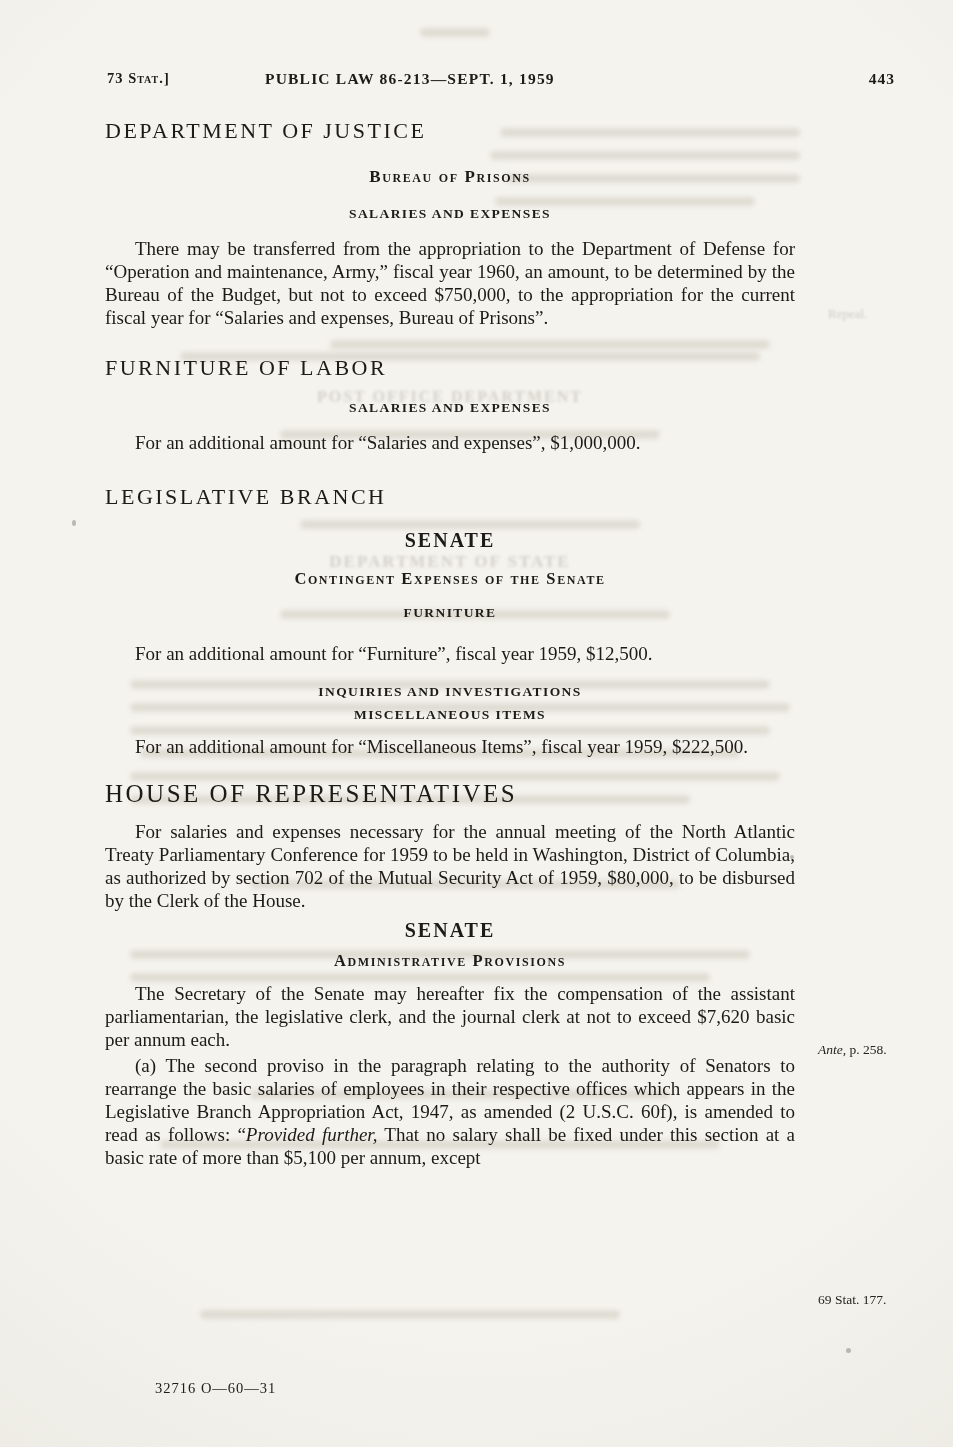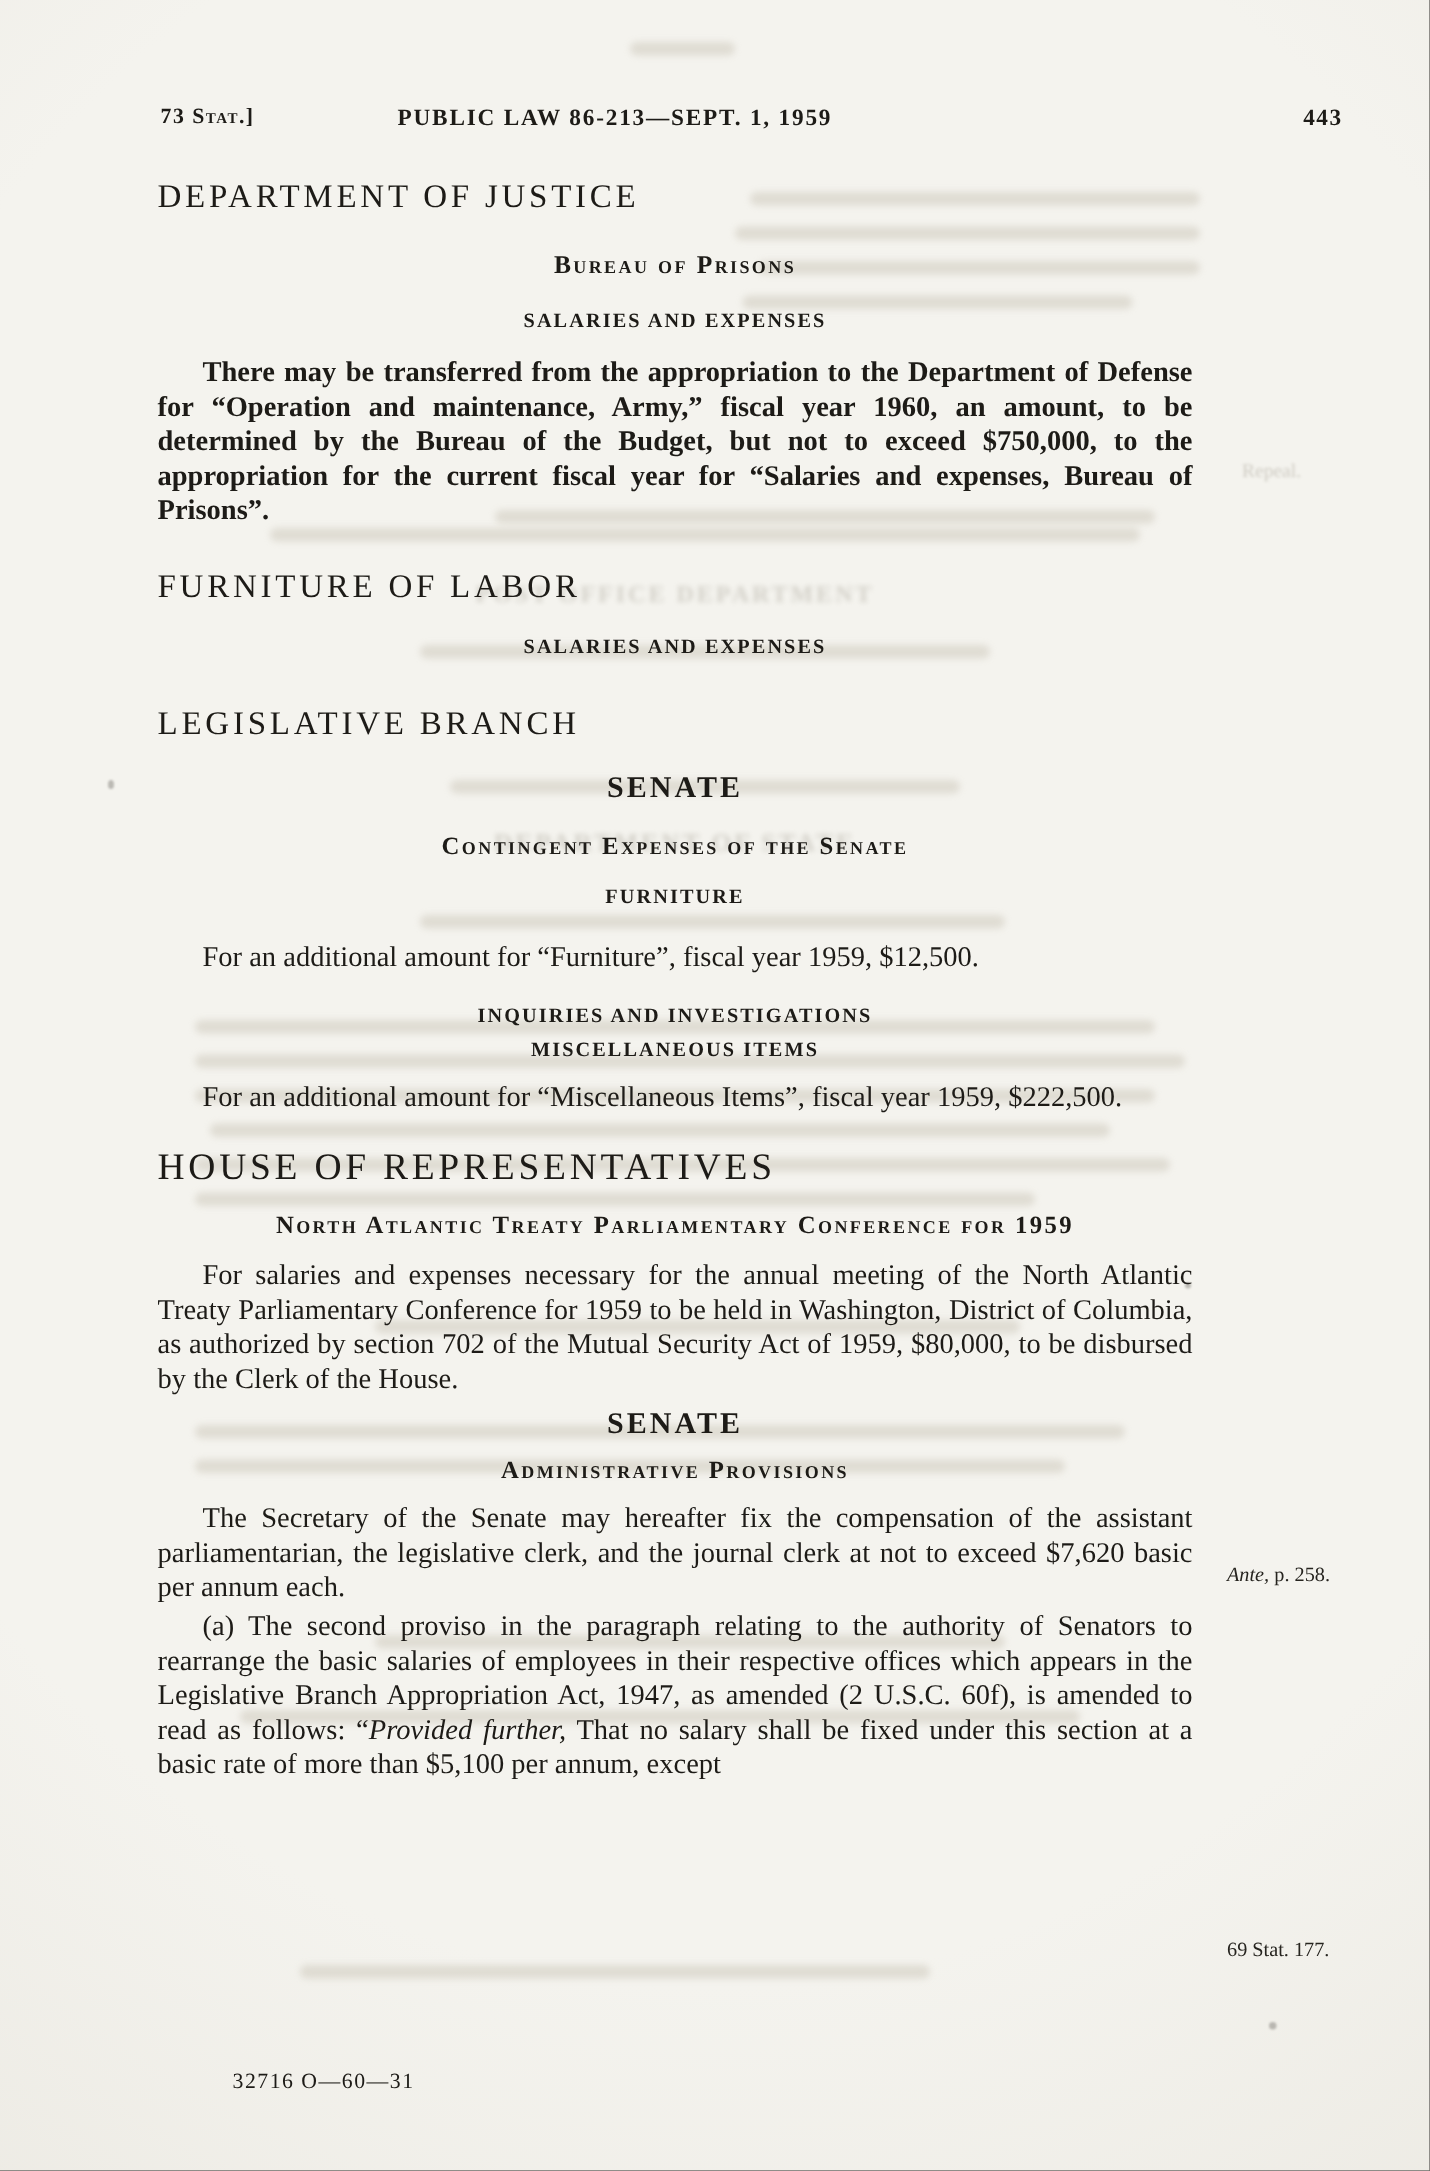--- a/index.html
+++ b/index.html
@@ -29,21 +29,21 @@
   
   .bleed-text{position:absolute;left:105px;width:690px;text-align:center;
     font-weight:bold;letter-spacing:2px;color:#8e887a;opacity:.32;filter:blur(1.6px);}
   .bleed-note{position:absolute;color:#928c7e;opacity:.38;filter:blur(1px);font-size:13px;}
   .smudge{position:absolute;height:9px;border-radius:5px;background:#c3bdae;opacity:.42;filter:blur(2.4px);}
   .speck{position:absolute;border-radius:50%;background:rgba(40,36,30,.28);filter:blur(.6px);}
   
   .mt-justice-title{margin-top:26px;}
   .mt-bureau{margin-top:23px;}
   .mt-caption{margin-top:19px;}
-  .mt-para{margin-top:15px;font-weight:bold;}
+  .mt-para{margin-top:15px;}
   .mt-labor{margin-top:26px;}
   .mt-leg{margin-top:30px;}
   .mt-senate{margin-top:19px;}
   .mt-contingent{margin-top:17px;}
   .mt-furn-cap{margin-top:16px;}
   .mt-furn{margin-top:21px;}
   .mt-inq-cap{margin-top:19px;}
   .mt-inq{margin-top:13px;}
   .mt-misc-cap{margin-top:7px;}
   .mt-misc{margin-top:12px;}
@@ -101,39 +101,39 @@
     <div>
       <h1 class="law-title mt-justice-title">DEPARTMENT OF JUSTICE</h1>
       <h2 class="bureau mt-bureau">Bureau of Prisons</h2>
       <h3 class="caption mt-caption">SALARIES AND EXPENSES</h3>
       <p class="body-p mt-para">There may be transferred from the appropriation to the Department of Defense for “Operation and maintenance, Army,” fiscal year 1960, an amount, to be determined by the Bureau of the Budget, but not to exceed $750,000, to the appropriation for the current fiscal year for “Salaries and expenses, Bureau of Prisons”.</p>
     </div>
 
     <div>
       <h1 class="law-title mt-labor">FURNITURE OF LABOR</h1>
       <h3 class="caption mt-caption">SALARIES AND EXPENSES</h3>
+      <p class="body-p mt-para">For an additional amount for “Salaries and expenses”, $1,000,000.</p>
     </div>
 
     <div>
       <h1 class="law-title mt-leg">LEGISLATIVE BRANCH</h1>
       <h2 class="sub-title mt-senate">SENATE</h2>
       <h3 class="bureau mt-contingent" style="font-size:16.5px;">Contingent Expenses of the Senate</h3>
 
       <h4 class="caption mt-furn-cap">FURNITURE</h4>
       <p class="body-p mt-furn">For an additional amount for “Furniture”, fiscal year 1959, $12,500.</p>
 
       <h4 class="caption mt-inq-cap">INQUIRIES AND INVESTIGATIONS</h4>
 
       <h4 class="caption mt-misc-cap">MISCELLANEOUS ITEMS</h4>
       <p class="body-p mt-misc">For an additional amount for “Miscellaneous Items”, fiscal year 1959, $222,500.</p>
     </div>
 
     <div>
       <h1 class="law-title mt-house" style="font-size:25px;">HOUSE OF REPRESENTATIVES</h1>
-      <h3 class="bureau mt-nato-head" style="font-size:16.5px;">North Atlantic Treaty Parliamentary Conference for 1959</h3>
       <p class="body-p mt-nato">For salaries and expenses necessary for the annual meeting of the North Atlantic Treaty Parliamentary Conference for 1959 to be held in Washington, District of Columbia, as authorized by section 702 of the Mutual Security Act of 1959, $80,000, to be disbursed by the Clerk of the House.</p>
     </div>
 
     <div>
       <h2 class="sub-title mt-senate2">SENATE</h2>
       <h3 class="bureau mt-admin" style="font-size:16.5px;">Administrative Provisions</h3>
       <p class="body-p mt-ap1">The Secretary of the Senate may hereafter fix the compensation of the assistant parliamentarian, the legislative clerk, and the journal clerk at not to exceed $7,620 basic per annum each.</p>
       <p class="body-p mt-ap2"><span>(a) The second proviso in the paragraph relating to the authority of Senators to rearrange the basic salaries of employees in their respective offices which appears in the Legislative Branch Appropriation Act, 1947, as amended (2 U.S.C. 60f), is amended to read as follows: “</span><span class="it">Provided further,</span><span> That no salary shall be fixed under this section at a basic rate of more than $5,100 per annum, except</span></p>
     </div>
 

